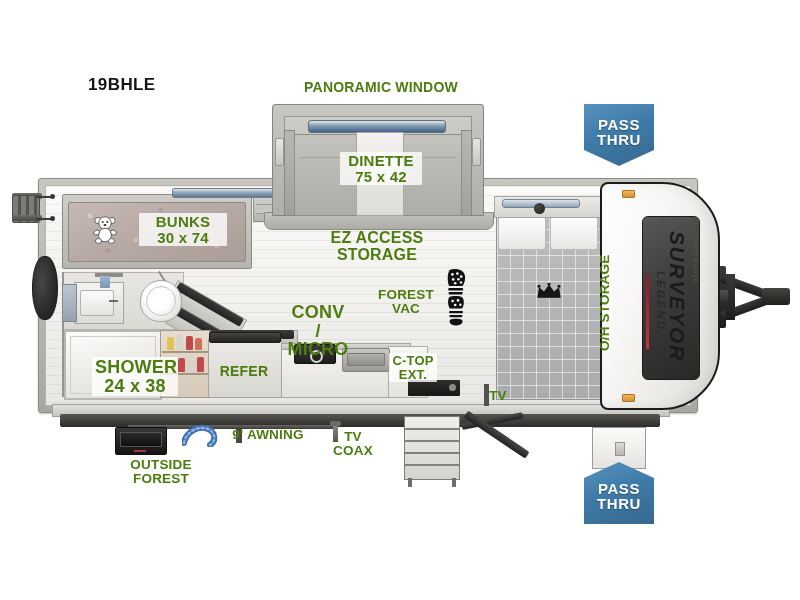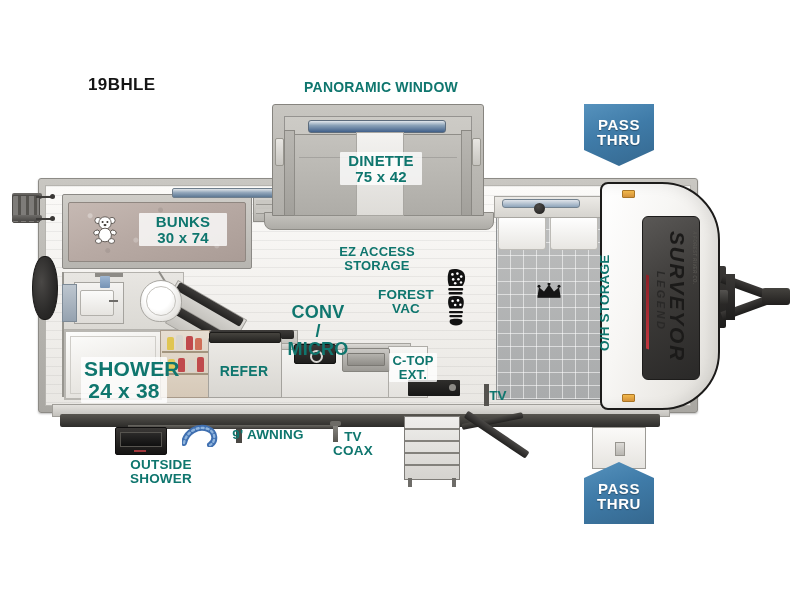--- a/index.html
+++ b/index.html
@@ -7,21 +7,21 @@
   body{
     width:800px;height:600px;overflow:hidden;
     font-family:"Liberation Sans", sans-serif;
     -webkit-font-smoothing:antialiased;
   }
   #stage{position:relative;width:800px;height:600px;background:#fff;}
 
   
   .abs{position:absolute;}
   .lbl{
-    position:absolute;color:#0f766e;text-align:center;
+    position:absolute;color:#4d7c0f;text-align:center;
     font-family:"Liberation Sans Narrow","Liberation Sans",sans-serif;
     font-weight:bold;letter-spacing:.2px;line-height:1.04;
     white-space:pre-line;z-index:40;
   }
   .lbl.plate{background:rgba(255,255,255,.80);padding:1px 3px;border-radius:1px;}
 
   
   #model{
     left:88px;top:76px;font-size:17px;font-weight:bold;color:#151515;
     letter-spacing:.4px;font-family:"Liberation Sans",sans-serif;
@@ -500,21 +500,21 @@
   </div>
 
   <div class="lbl" style="left:301px;top:80px;width:160px;font-size:14px;">PANORAMIC WINDOW</div>
 
   <div class="lbl plate" style="left:340px;top:152px;width:76px;font-size:15px;">DINETTE
 75 x 42</div>
 
   <div class="lbl plate" style="left:139px;top:213px;width:82px;font-size:15px;">BUNKS
 30 x 74</div>
 
-  <div class="lbl" style="left:325px;top:245px;width:104px;font-size:13px;">EZ ACCESS
+  <div class="lbl" style="left:325px;top:230px;width:104px;font-size:16px;">EZ ACCESS
 STORAGE</div>
 
   <div class="lbl" style="left:287px;top:303px;width:62px;font-size:18px;">CONV /
 MICRO</div>
 
   <div class="lbl" style="left:369px;top:288px;width:74px;font-size:13.5px;">FOREST
 VAC</div>
 
   <svg class="abs" style="left:444px;top:268px;width:24px;height:58px;z-index:41;" viewBox="0 0 24 58">
     <g fill="#111111">
@@ -545,30 +545,30 @@
     <path d="M1.5 13 L3 4.2 L8 8.4 L13 1.6 L18 8.4 L23 4.2 L24.5 13 Z" fill="#151515"></path>
     <rect x="1.5" y="13" width="23" height="1.8" fill="#151515"></rect>
     <circle cx="3" cy="3.2" r="1.5" fill="#151515"></circle>
     <circle cx="13" cy="1" r="1.5" fill="#151515"></circle>
     <circle cx="23" cy="3.2" r="1.5" fill="#151515"></circle>
   </svg>
 
 
   <div class="lbl vert" style="left:598px;top:247px;width:14px;height:112px;font-size:13.5px;z-index:42;">O/H STORAGE</div>
 
-  <div class="lbl plate" style="left:81px;top:357px;width:80px;font-size:21px;text-align:center;">SHOWER
+  <div class="lbl plate" style="left:92px;top:357px;width:80px;font-size:18px;text-align:center;">SHOWER
 24 x 38</div>
 
   <div class="lbl" style="left:215px;top:364px;width:58px;font-size:14px;">REFER</div>
 
   <div class="lbl plate" style="left:389px;top:353px;width:42px;font-size:13px;">C-TOP
 EXT.</div>
 
   <div class="lbl" style="left:488px;top:389px;width:20px;font-size:13.5px;">TV</div>
 
-  <div class="lbl" style="left:104px;top:458px;width:114px;font-size:13.5px;">OUTSIDE SHOWER</div>
+  <div class="lbl" style="left:104px;top:458px;width:114px;font-size:13.5px;">OUTSIDE FOREST</div>
 
   <div class="lbl" style="left:228px;top:428px;width:80px;font-size:13.5px;">9' AWNING</div>
 
   <div class="lbl" style="left:332px;top:430px;width:42px;font-size:13.5px;text-align:center;">TV
 COAX</div>
 
 </div>
 
 </body></html>

